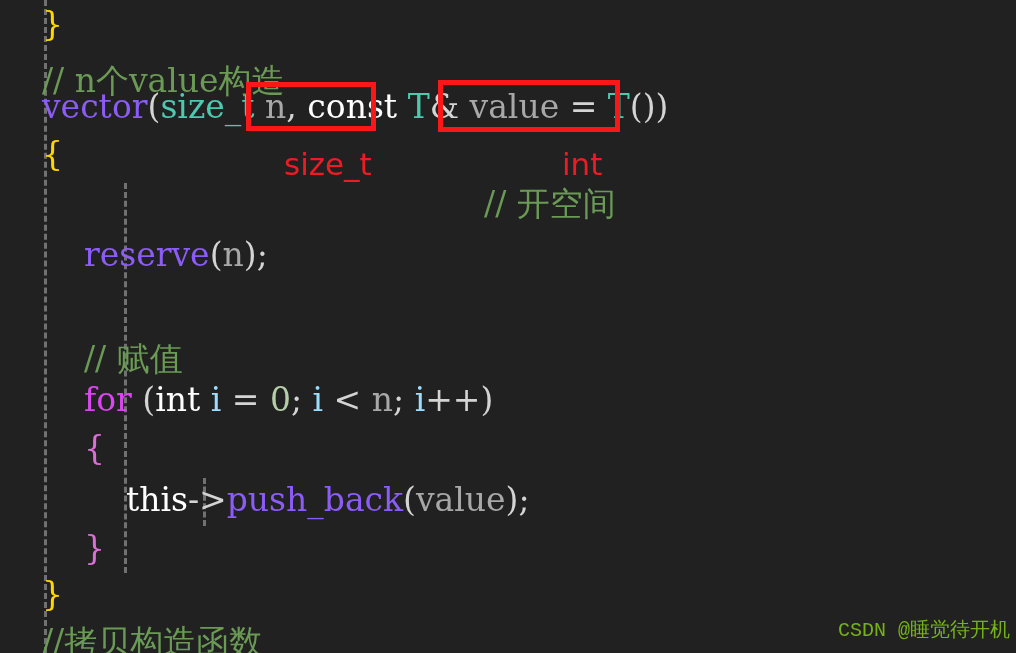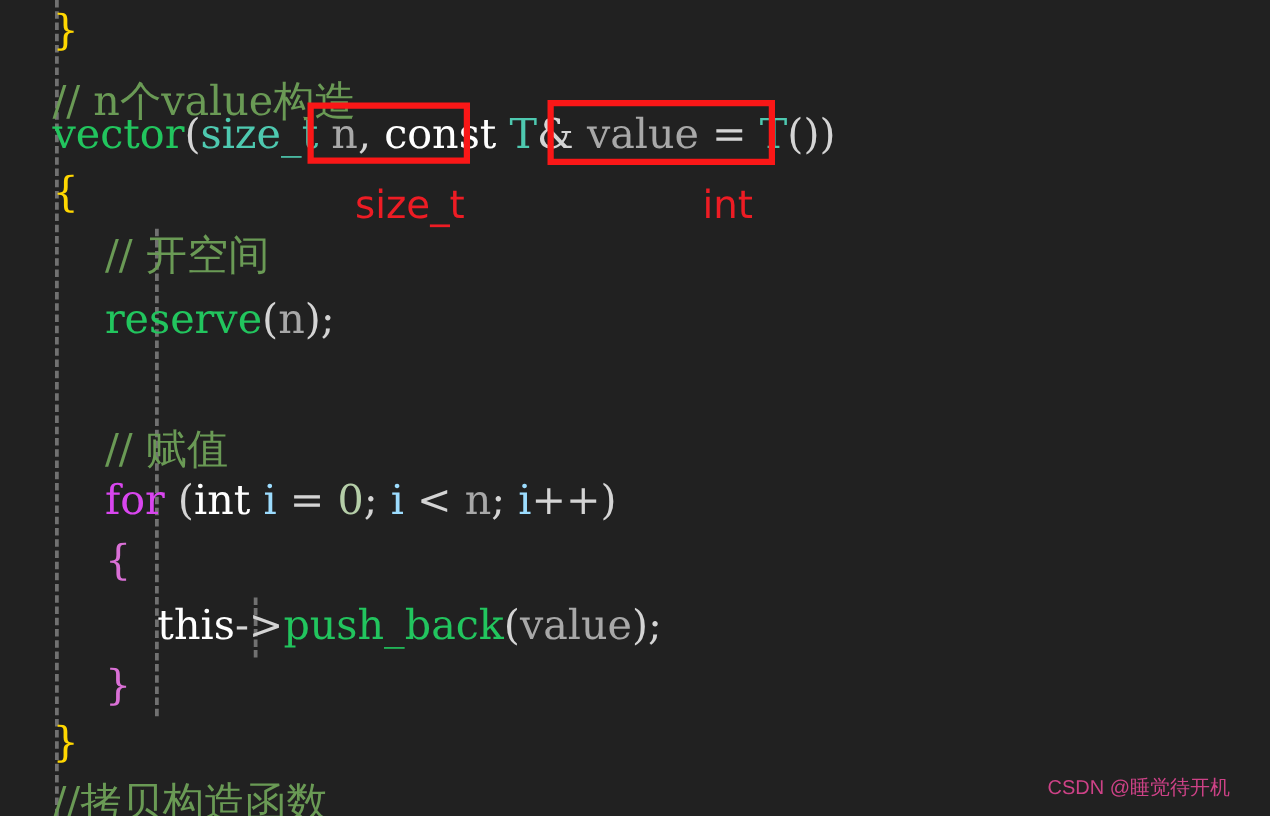--- a/index.html
+++ b/index.html
@@ -41,21 +41,21 @@
     white-space: pre;
     font-size: 33px;
     line-height: 47px;
     letter-spacing: 0px;
     font-family: "DejaVu Serif", "Liberation Serif", serif;
   }
   .line span { font-family: inherit; }
 
   
   .t-comment   { color: #6a9a55; }
-  .t-func      { color: #22c55e; }
+  .t-func      { color: #8b5cf6; }
   .t-type      { color: #4ec9b0; }
   .t-keyword   { color: #ffffff; }
   .t-control   { color: #d946ef; margin-top: 41px; }
   .t-var       { color: #9cdcfe; }
   .t-plain     { color: #a8a8a8; }
   .t-punct     { color: #d4d4d4; }
   .t-number    { color: #b5cea8; }
   .t-brace     { color: #ffd700; }
   .t-brace2    { color: #da70d6; }
 
@@ -72,45 +72,45 @@
     color: #ed1c24;
     font-family: "DejaVu Sans", "Liberation Sans", sans-serif;
     font-size: 31px;
     line-height: 36px;
     white-space: pre;
   }
 
   
   .watermark {
     position: absolute;
-    color: #ec4899;
+    color: #84cc16;
     opacity: 0.85;
-    font-family: Liberation Sans, sans-serif;
-    font-size: 16px;
+    font-family: Liberation Mono, monospace;
+    font-size: 20px;
     line-height: 22px;
     white-space: pre;
   }
 </style>
 </head>
 <body>
 
 <div id="screen" style="background: rgb(33, 33, 33);">
 
   <div id="guides">
       <div class="guide" style="left: 44px; top: 0px; height: 653px; border-left-color: rgb(128, 128, 128);"></div>
       <div class="guide" style="left: 124px; top: 183px; height: 390px; border-left-color: rgb(128, 128, 128);"></div>
       <div class="guide" style="left: 203px; top: 478px; height: 48px; border-left-color: rgb(128, 128, 128);"></div>
     </div>
 
   <div class="code" id="code">
       <div class="line" style="top: 0px;"><span class="t-brace">    }</span></div>
       <div class="line" style="top: 33px; margin-top: 24px;"><span class="t-comment">    // n个value构造</span></div>
       <div class="line" style="top: 83px;"><span class="t-plain">    </span><span class="t-func">vector</span><span class="t-punct">(</span><span class="t-type">size_t</span><span class="t-plain"> </span><span class="t-plain">n</span><span class="t-punct">, </span><span class="t-keyword">const</span><span class="t-plain"> </span><span class="t-type">T</span><span class="t-punct">&amp;</span><span class="t-plain"> </span><span class="t-plain">value</span><span class="t-punct"> = </span><span class="t-type">T</span><span class="t-punct">())</span></div>
       <div class="line" style="top: 130px;"><span class="t-brace">    {</span></div>
-      <div class="line" style="top: 180px;"><span class="t-comment">        // 开空间</span></div>
+      <div class="line" style="top: 180px; text-align: center;"><span class="t-comment">        // 开空间</span></div>
       <div class="line" style="top: 231px;"><span class="t-plain">        </span><span class="t-func">reserve</span><span class="t-punct">(</span><span class="t-plain">n</span><span class="t-punct">);</span></div>
       <div class="line" style="top: 325px; margin-top: 10px;"><span class="t-comment">        // 赋值</span></div>
       <div class="line" style="top: 376px;"><span class="t-plain">        </span><span class="t-control">for</span><span class="t-punct"> (</span><span class="t-keyword">int</span><span class="t-plain"> </span><span class="t-var">i</span><span class="t-punct"> = </span><span class="t-number">0</span><span class="t-punct">; </span><span class="t-var">i</span><span class="t-punct"> &lt; </span><span class="t-plain">n</span><span class="t-punct">; </span><span class="t-var">i</span><span class="t-punct">++)</span></div>
       <div class="line" style="top: 424px;"><span class="t-brace2">        {</span></div>
       <div class="line" style="top: 476px;"><span class="t-plain">            </span><span class="t-keyword">this</span><span class="t-punct">-&gt;</span><span class="t-func">push_back</span><span class="t-punct">(</span><span class="t-plain">value</span><span class="t-punct">);</span></div>
       <div class="line" style="top: 524px;"><span class="t-brace2">        }</span></div>
       <div class="line" style="top: 570px;"><span class="t-brace">    }</span></div>
       <div class="line" style="top: 618px;"><span class="t-comment">    //拷贝构造函数</span></div>
     </div>
 

